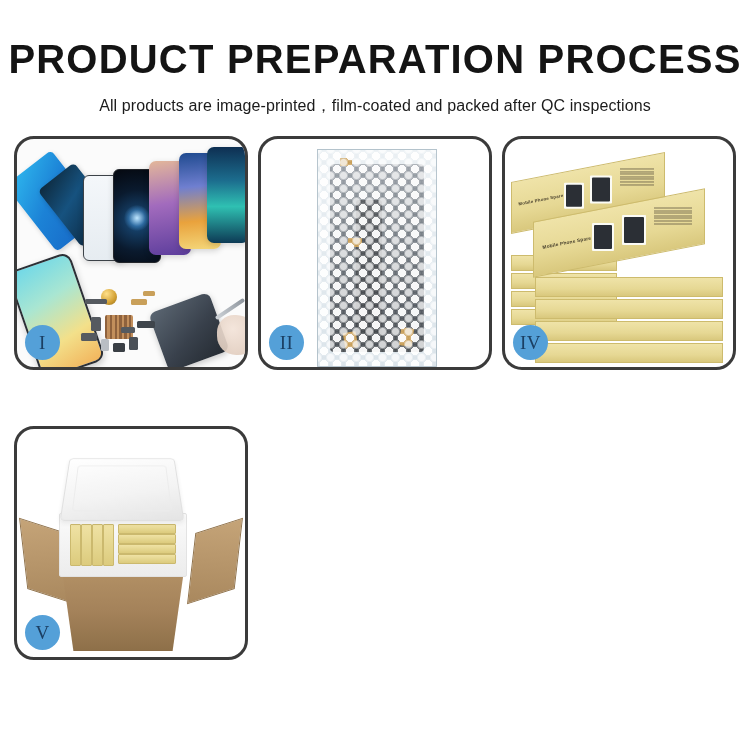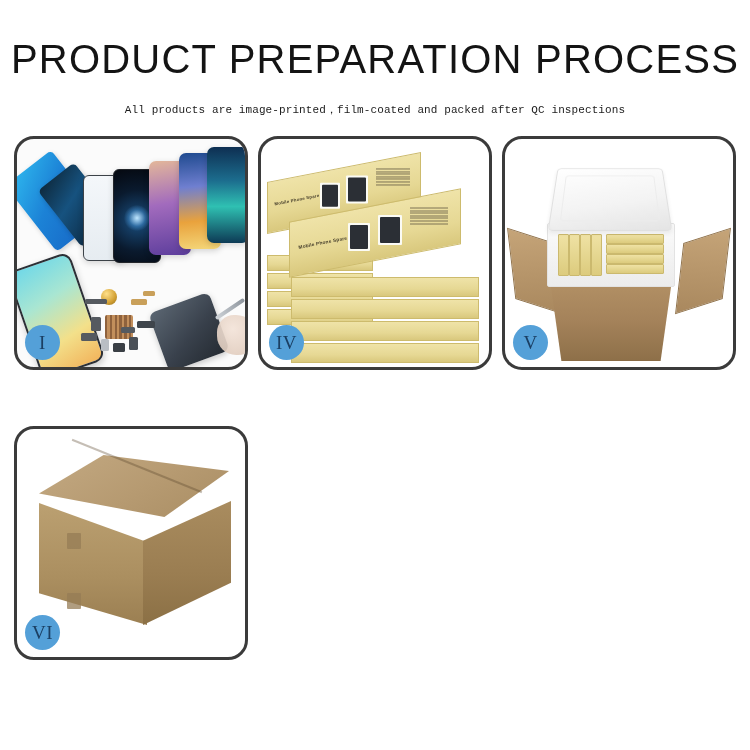--- a/index.html
+++ b/index.html
@@ -8,34 +8,33 @@
     background:#ffffff;
     font-family:"Liberation Sans", sans-serif;
     overflow:hidden;
   }
   .page{position:relative;width:750px;height:750px;}
 
   
   .header{text-align:center;padding-top:38px;}
   .title{
     font-size:40px;
-    font-weight:400;
+    font-weight:700;
     letter-spacing:1.2px;
     color:#141414;
     line-height:1.05;
     white-space:nowrap;
   }
   .subtitle{
-    margin-top:22px;
-    font-size:11px;
+    margin-top:16px;
+    font-size:16px;
     font-weight:400;
     color:#1b1b1b;
     letter-spacing:.1px;
     white-space:nowrap;
-    font-family:Liberation Mono, monospace;
   }
 
   
   .grid{
     position:absolute;
     left:14px;top:136px;
     width:722px;
     display:grid;
     grid-template-columns:repeat(3,234px);
     grid-template-rows:repeat(2,234px);
@@ -330,20 +329,33 @@
         <div class="part" style="left:96px;top:204px;width:12px;height:9px;background:#3a3f45;"></div>
         <div class="part" style="left:112px;top:198px;width:9px;height:13px;background:#4a5057;"></div>
         <div class="part" style="left:104px;top:188px;width:14px;height:6px;"></div>
         <div class="part" style="left:120px;top:182px;width:18px;height:7px;background:#3f454c;"></div>
         <div class="tool"></div>
         <div class="hand"></div>
       </div>
       <div class="badge">I</div>
     </div>
 
+    <div class="panel p2">
+      <div class="scene">
+        <div class="bag">
+          <div class="inner"></div>
+          <div class="tape" style="left:22px;top:8px;width:12px;height:8px;"></div>
+          <div class="tape" style="left:30px;top:88px;width:14px;height:9px;"></div>
+          <div class="tape" style="left:26px;top:182px;width:13px;height:16px;transform:rotate(-10deg);"></div>
+          <div class="tape" style="left:82px;top:178px;width:13px;height:18px;transform:rotate(8deg);"></div>
+          <div class="bubbles"></div>
+        </div>
+      </div>
+      <div class="badge">II</div>
+    </div>
 
 
     <div class="panel p4">
       <div class="scene">
 
         <div class="bx" style="left:6px;top:116px;width:104px;height:14px;"></div>
         <div class="bx" style="left:6px;top:134px;width:104px;height:14px;"></div>
         <div class="bx" style="left:6px;top:152px;width:104px;height:14px;"></div>
         <div class="bx" style="left:6px;top:170px;width:104px;height:14px;"></div>
 
@@ -402,26 +414,15 @@
           <div class="ybar" style="left:58px;top:10px;width:56px;height:8px;"></div>
           <div class="ybar" style="left:58px;top:20px;width:56px;height:8px;"></div>
           <div class="ybar" style="left:58px;top:30px;width:56px;height:8px;"></div>
           <div class="ybar" style="left:58px;top:40px;width:56px;height:8px;"></div>
         </div>
         <div class="foamLid"></div>
       </div>
       <div class="badge">V</div>
     </div>
 
-    <div class="panel p6">
-      <div class="scene">
-        <div class="ct-top"></div>
-        <div class="ct-fr"></div>
-        <div class="ct-sd"></div>
-        <div class="seam" style="left:50px;top:36px;width:140px;height:2px;transform:rotate(22deg);"></div>
-        <div class="tapeSq" style="left:50px;top:104px;width:14px;height:16px;"></div>
-        <div class="tapeSq" style="left:50px;top:164px;width:14px;height:16px;"></div>
-      </div>
-      <div class="badge">VI</div>
-    </div>
 
   </div>
 </div>
 
 </body></html>

